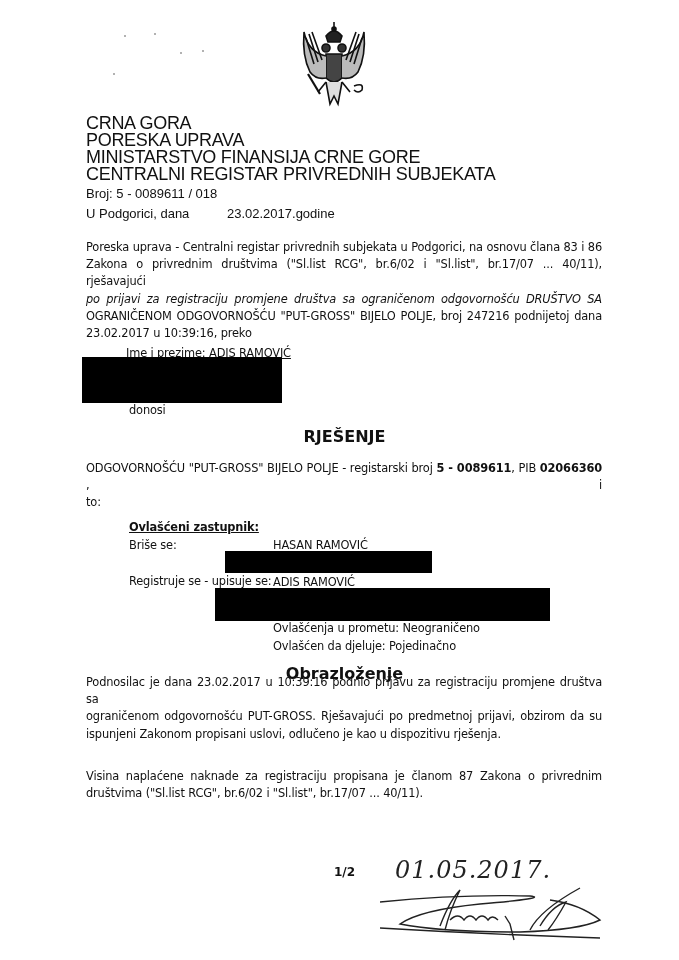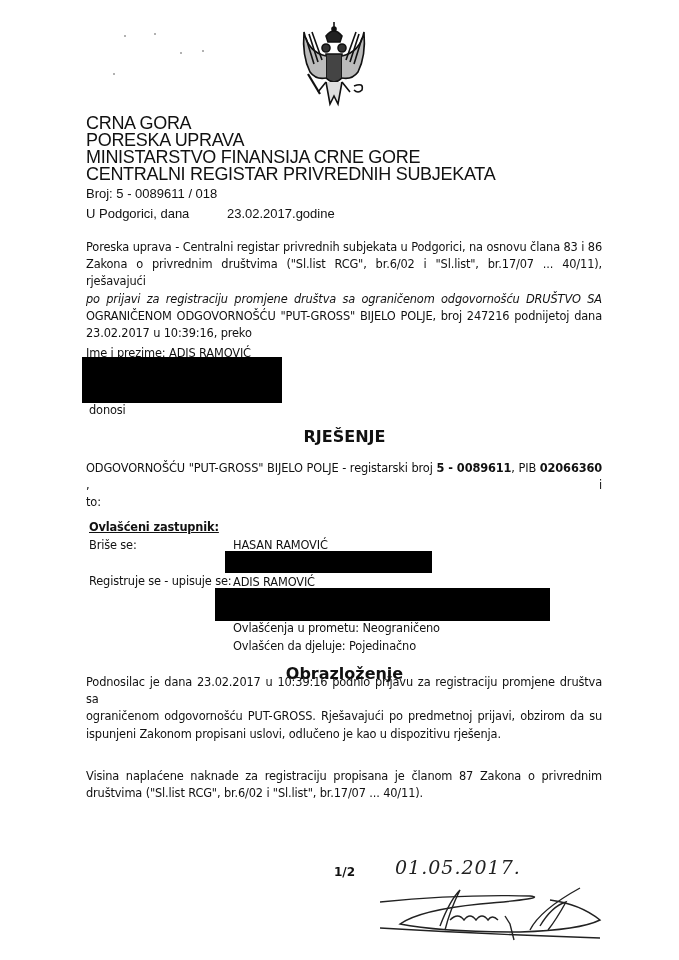--- a/index.html
+++ b/index.html
@@ -5,21 +5,21 @@
   html, body { margin: 0; padding: 0; background: #ffffff; }
   body { width: 679px; height: 960px; position: relative; overflow: hidden; color: #111; }
   .abs { position: absolute; }
   .arial { font-family: "Liberation Sans", sans-serif; }
   .cal { font-family: "DejaVu Sans", sans-serif; }
   .hdr { font-size: 18px; line-height: 17px; letter-spacing: -0.3px; white-space: nowrap; }
   .hdr-sub { font-size: 13px; line-height: 17px; white-space: nowrap; }
   .para { font-size: 11.4px; line-height: 17.2px; text-align: justify; letter-spacing: -0.15px; }
   .redact { background: #000; }
   .title { font-weight: bold; font-size: 16px; text-align: center; }
-  .small { font-size: 11.4px; line-height: 17px; white-space: nowrap; letter-spacing: -0.15px; }
+  .small { font-size: 11.4px; line-height: 17px; white-space: nowrap; letter-spacing: -0.15px; margin-left: 40px; }
   .dot { width: 2px; height: 2px; background: #999; border-radius: 1px; }
 </style>
 </head>
 <body>
 
 <div class="abs" style="left:296px; top:16px; width:76px; height:96px;">
   <svg width="76" height="96" viewBox="0 0 76 96">
     <g fill="none" stroke="#111" stroke-width="1.6">
 
       <path d="M30 20 Q38 10 46 20 L44 26 L32 26 Z" fill="#222"></path>
@@ -105,21 +105,21 @@
 </div>
 
 <div class="abs cal para" style="left:86px; top:768px; width:516px;">
   <div style="text-align-last:justify;">Visina naplaćene naknade za registraciju propisana je članom 87 Zakona o privrednim</div>
   <div>društvima ("Sl.list RCG", br.6/02 i  "Sl.list", br.17/07 ... 40/11).</div>
 </div>
 
 <div class="abs cal" style="left:334px; top:865px; font-size:12px;font-weight:bold;">1/2</div>
 
 <div class="abs" style="left:395px; top:856px;">
-  <span style="font-family:'DejaVu Serif', serif; font-style:italic; font-size:19px; color:#222; letter-spacing:1px;">01.05.2017.</span>
+  <span style="font-family:'DejaVu Serif', serif; font-style:italic; font-size:24px; color:#222; letter-spacing:1px;">01.05.2017.</span>
 </div>
 
 <div class="abs" style="left:380px; top:880px; width:240px; height:80px;">
   <svg width="240" height="80" viewBox="0 0 240 80">
     <g fill="none" stroke="#222" stroke-width="1.4">
       <path d="M0 22 Q80 14 150 16 Q170 18 100 24 Q40 30 20 44 Q60 52 140 52 Q200 50 220 40 Q200 24 170 20"></path>
       <path d="M60 46 Q70 20 80 10 Q70 30 65 50"></path>
       <path d="M70 40 Q78 32 84 40 Q90 32 96 40 Q102 32 108 40 Q112 34 118 40"></path>
       <path d="M125 36 L130 44 L134 60"></path>
       <path d="M150 50 Q160 30 200 8"></path>

